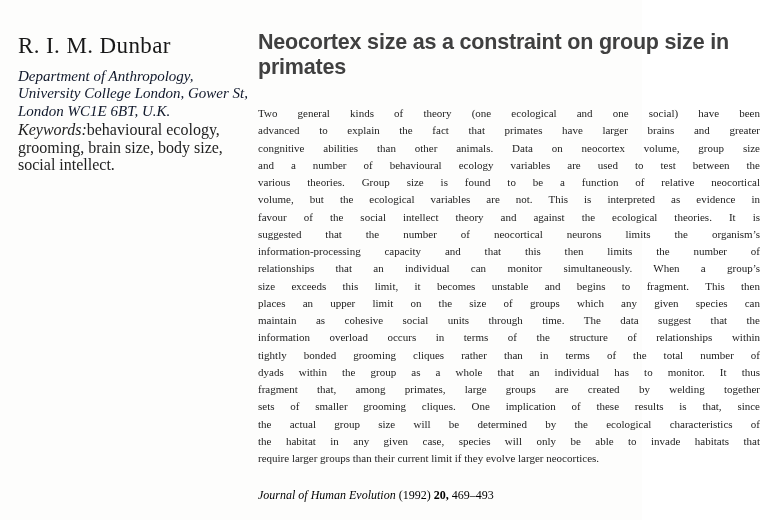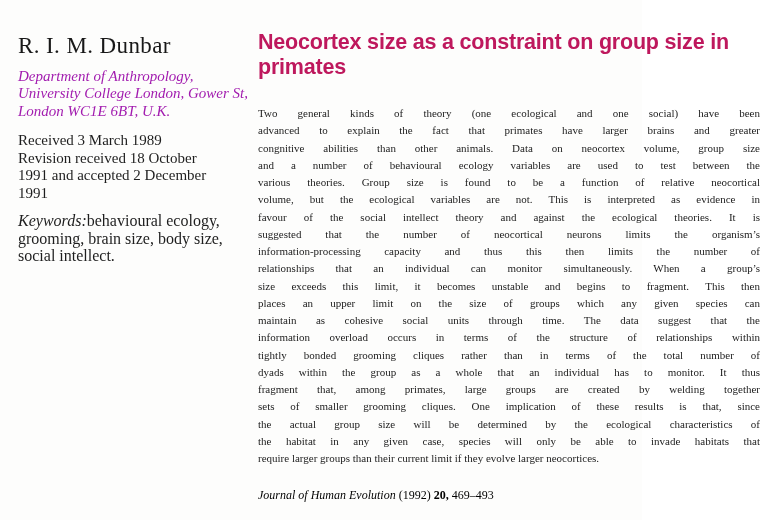--- a/index.html
+++ b/index.html
@@ -27,23 +27,23 @@
     font-size: 23px;
     line-height: 25px;
     margin: 0 0 10px 0;
     color: #181818;
     letter-spacing: 0.4px;
   }
   .affiliation {
     font-style: italic;
     font-size: 15px;
     line-height: 17.4px;
-    margin: 0 0 12px 0;
+    margin: 0 0 1px 0;
     width: 234px;
-    color: #a21caf;
+    color: #0f172a;
   }
   .history {
     font-size: 15px;
     line-height: 17.5px;
     margin: 0 0 10px 0;
     width: 212px;
     color: #1e1e1e;
   }
   .keywords {
     font-size: 16px;
@@ -60,21 +60,21 @@
     left: 258px; top: 30px;
     width: 502px;
   }
   .title {
     font-family: "Liberation Sans", sans-serif;
     font-weight: 700;
     font-size: 21.5px;
     line-height: 25px;
     letter-spacing: -0.2px;
     margin: 0 0 25px 0;
-    color: #be185d;
+    color: #404040;
   }
   .abstract {
     font-size: 11px;
     line-height: 17.25px;
     color: #1c1c1c;
   }
   .jl {
     text-align: justify;
     text-align-last: justify;
     height: 17.25px;
@@ -93,41 +93,37 @@
 </head>
 <body>
 
 <div class="sheet">
 
   <aside class="left-col">
     <div class="author">R. I. M. Dunbar</div>
 
     <p class="affiliation">Department of Anthropology, University College London, Gower St, London WC1E 6BT, U.K.</p>
 
-    <div class="history">
-      <div>Received 3 March 1989</div>
-      <div>Revision received 18 October 1991 and accepted 2 December 1991</div>
-    </div>
 
     <p class="keywords"><span class="kw-label">Keywords:</span><span>behavioural ecology, grooming, brain size, body size, social intellect.</span></p>
   </aside>
 
   <main class="right-col">
     <h1 class="title">Neocortex size as a constraint on group size in primates</h1>
 
     <div class="abstract">
         <div class="jl">Two general kinds of theory (one ecological and one social) have been</div>
         <div class="jl">advanced to explain the fact that primates have larger brains and greater</div>
         <div class="jl">congnitive abilities than other animals. Data on neocortex volume, group size</div>
         <div class="jl">and a number of behavioural ecology variables are used to test between the</div>
         <div class="jl">various theories. Group size is found to be a function of relative neocortical</div>
         <div class="jl">volume, but the ecological variables are not. This is interpreted as evidence in</div>
         <div class="jl">favour of the social intellect theory and against the ecological theories. It is</div>
         <div class="jl">suggested that the number of neocortical neurons limits the organism’s</div>
-        <div class="jl">information-processing capacity and thus this then limits the number of</div>
+        <div class="jl">information-processing capacity and that this then limits the number of</div>
         <div class="jl">relationships that an individual can monitor simultaneously. When a group’s</div>
         <div class="jl">size exceeds this limit, it becomes unstable and begins to fragment. This then</div>
         <div class="jl">places an upper limit on the size of groups which any given species can</div>
         <div class="jl">maintain as cohesive social units through time. The data suggest that the</div>
         <div class="jl">information overload occurs in terms of the structure of relationships within</div>
         <div class="jl">tightly bonded grooming cliques rather than in terms of the total number of</div>
         <div class="jl">dyads within the group as a whole that an individual has to monitor. It thus</div>
         <div class="jl">fragment that, among primates, large groups are created by welding together</div>
         <div class="jl">sets of smaller grooming cliques. One implication of these results is that, since</div>
         <div class="jl">the actual group size will be determined by the ecological characteristics of</div>

